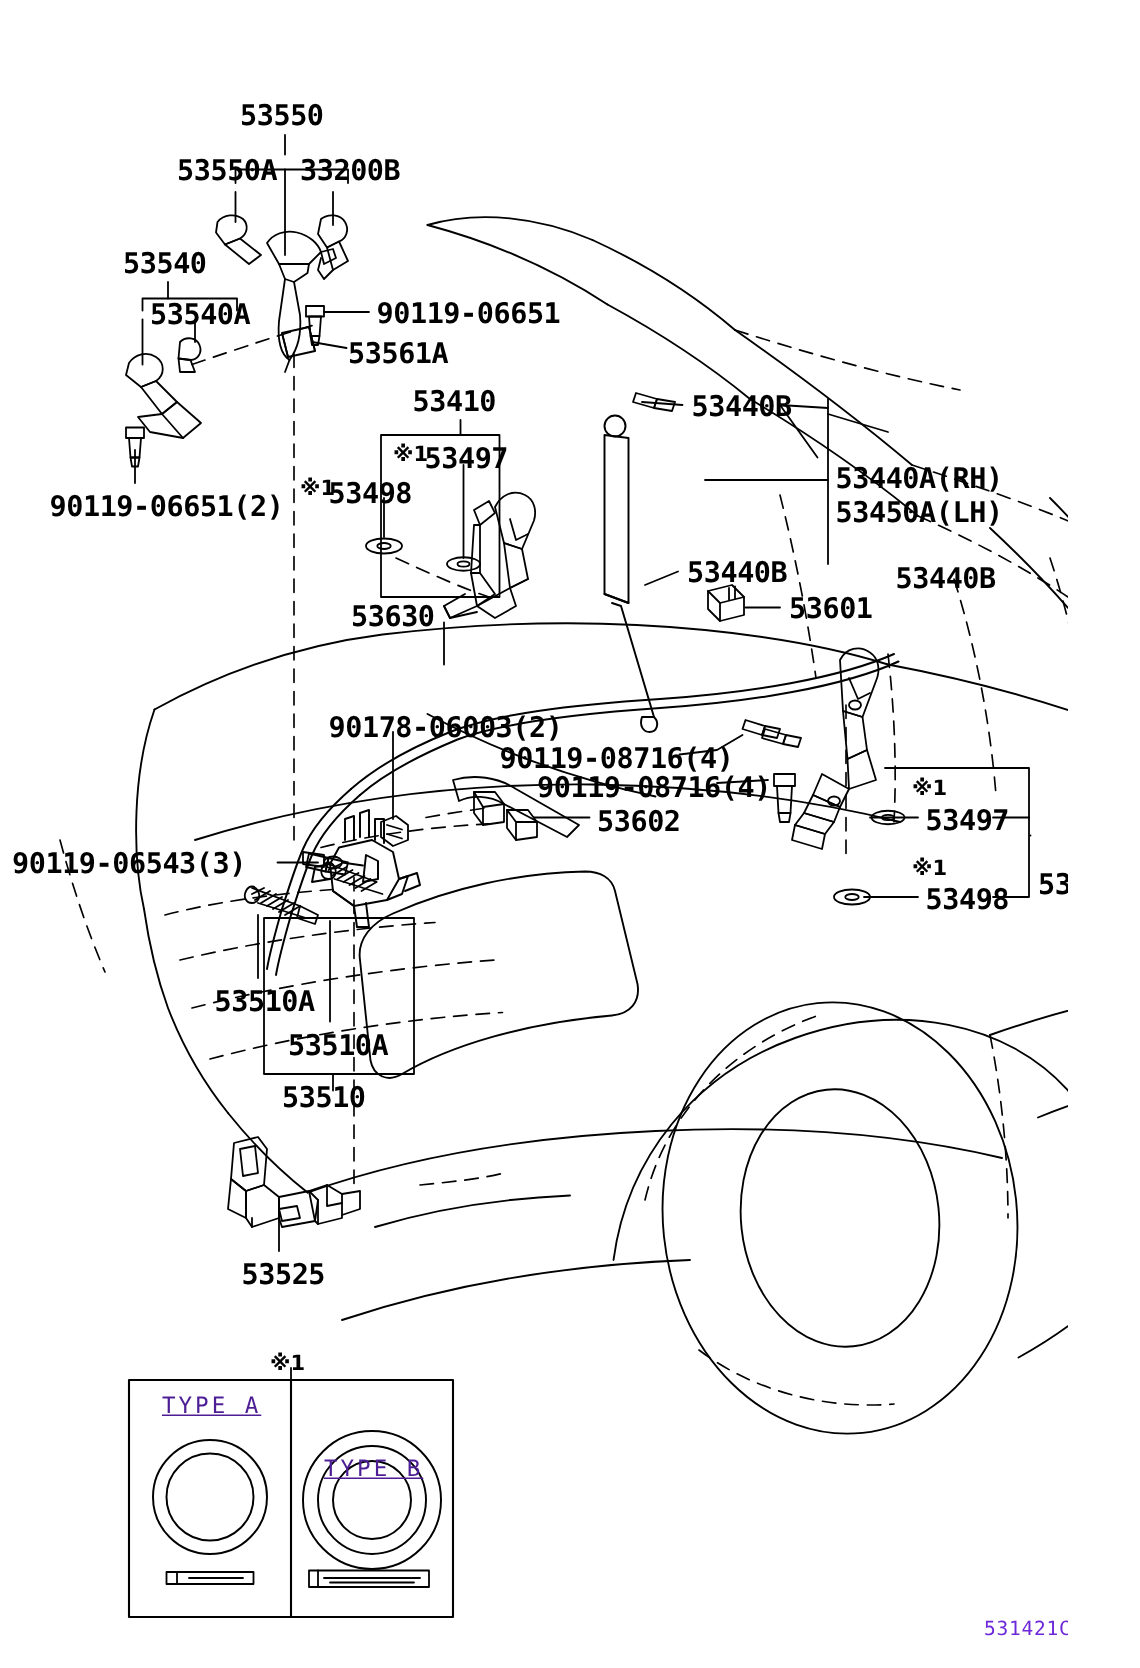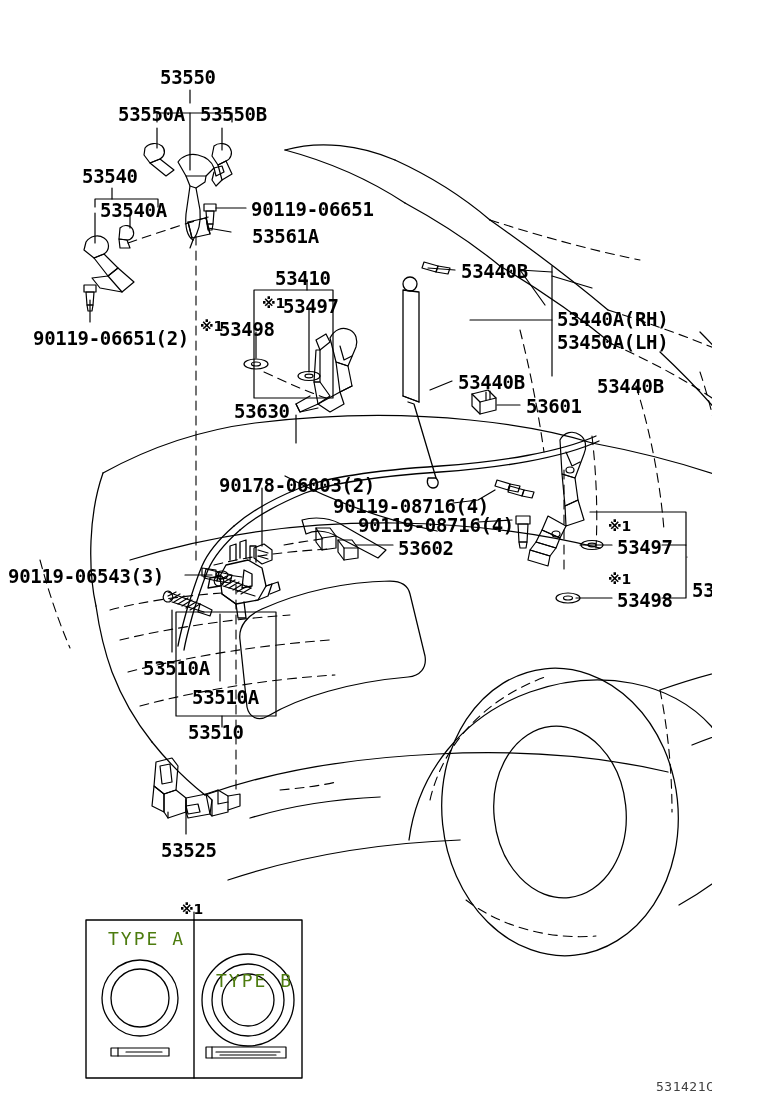--- a/index.html
+++ b/index.html
@@ -36,30 +36,31 @@
     position: absolute;
     color: #000;
     font-family: "DejaVu Sans", sans-serif;
     font-size: 14px;
     font-weight: bold;
     white-space: nowrap;
     line-height: 1;
   }
   .typelbl {
     position: absolute;
-    color: #4d7c0f;
+    color: #4c1d95;
     font-family: "DejaVu Sans Mono", "Liberation Mono", monospace;
-    font-size: 18px;
+    font-size: 15px;
     letter-spacing: 2px;
     white-space: nowrap;
     line-height: 1;
+    text-decoration: underline;
   }
   .diagcode {
     position: absolute;
-    color: #404040;
+    color: #6d28d9;
     font-family: "DejaVu Sans Mono", "Liberation Mono", monospace;
     font-size: 13px;
     letter-spacing: 0.5px;
     white-space: nowrap;
     line-height: 1;
   }
 </style>
 </head>
 <body>
 
@@ -462,26 +463,26 @@
       <g stroke-width="1.2">
         <path d="M194,912 L194,920"></path>
       </g>
 
     </g>
   </svg>
 
   <div id="callout-layer">
       <div class="lbl" style="left: 160px; top: 68px;">53550</div>
       <div class="lbl" style="left: 118px; top: 105px;">53550A</div>
-      <div class="lbl" style="left: 200px; top: 105px;">53550B</div>
+      <div class="lbl" style="left: 200px; top: 105px;">33200B</div>
       <div class="lbl" style="left: 82px; top: 167px; text-align: right;">53540</div>
       <div class="lbl" style="left: 100px; top: 201px; text-align: center;">53540A</div>
       <div class="lbl" style="left: 251px; top: 200px;">90119-06651</div>
-      <div class="lbl" style="left: 252px; top: 227px; text-align: center;">53561A</div>
-      <div class="lbl" style="left: 275px; top: 259px; margin-top: 10px;">53410</div>
+      <div class="lbl" style="left: 232px; top: 227px; text-align: center;">53561A</div>
+      <div class="lbl" style="left: 275px; top: 259px;">53410</div>
       <div class="lbl" style="left: 283px; top: 297px;">53497</div>
       <div class="lbl" style="left: 219px; top: 320px;">53498</div>
       <div class="lbl" style="left: 33px; top: 329px;">90119-06651(2)</div>
       <div class="lbl" style="left: 461px; top: 262px;">53440B</div>
       <div class="lbl" style="left: 557px; top: 310px;">53440A(RH)</div>
       <div class="lbl" style="left: 557px; top: 333px;">53450A(LH)</div>
       <div class="lbl" style="left: 458px; top: 373px;">53440B</div>
       <div class="lbl" style="left: 597px; top: 377px;">53440B</div>
       <div class="lbl" style="left: 526px; top: 397px;">53601</div>
       <div class="lbl" style="left: 234px; top: 402px;">53630</div>

